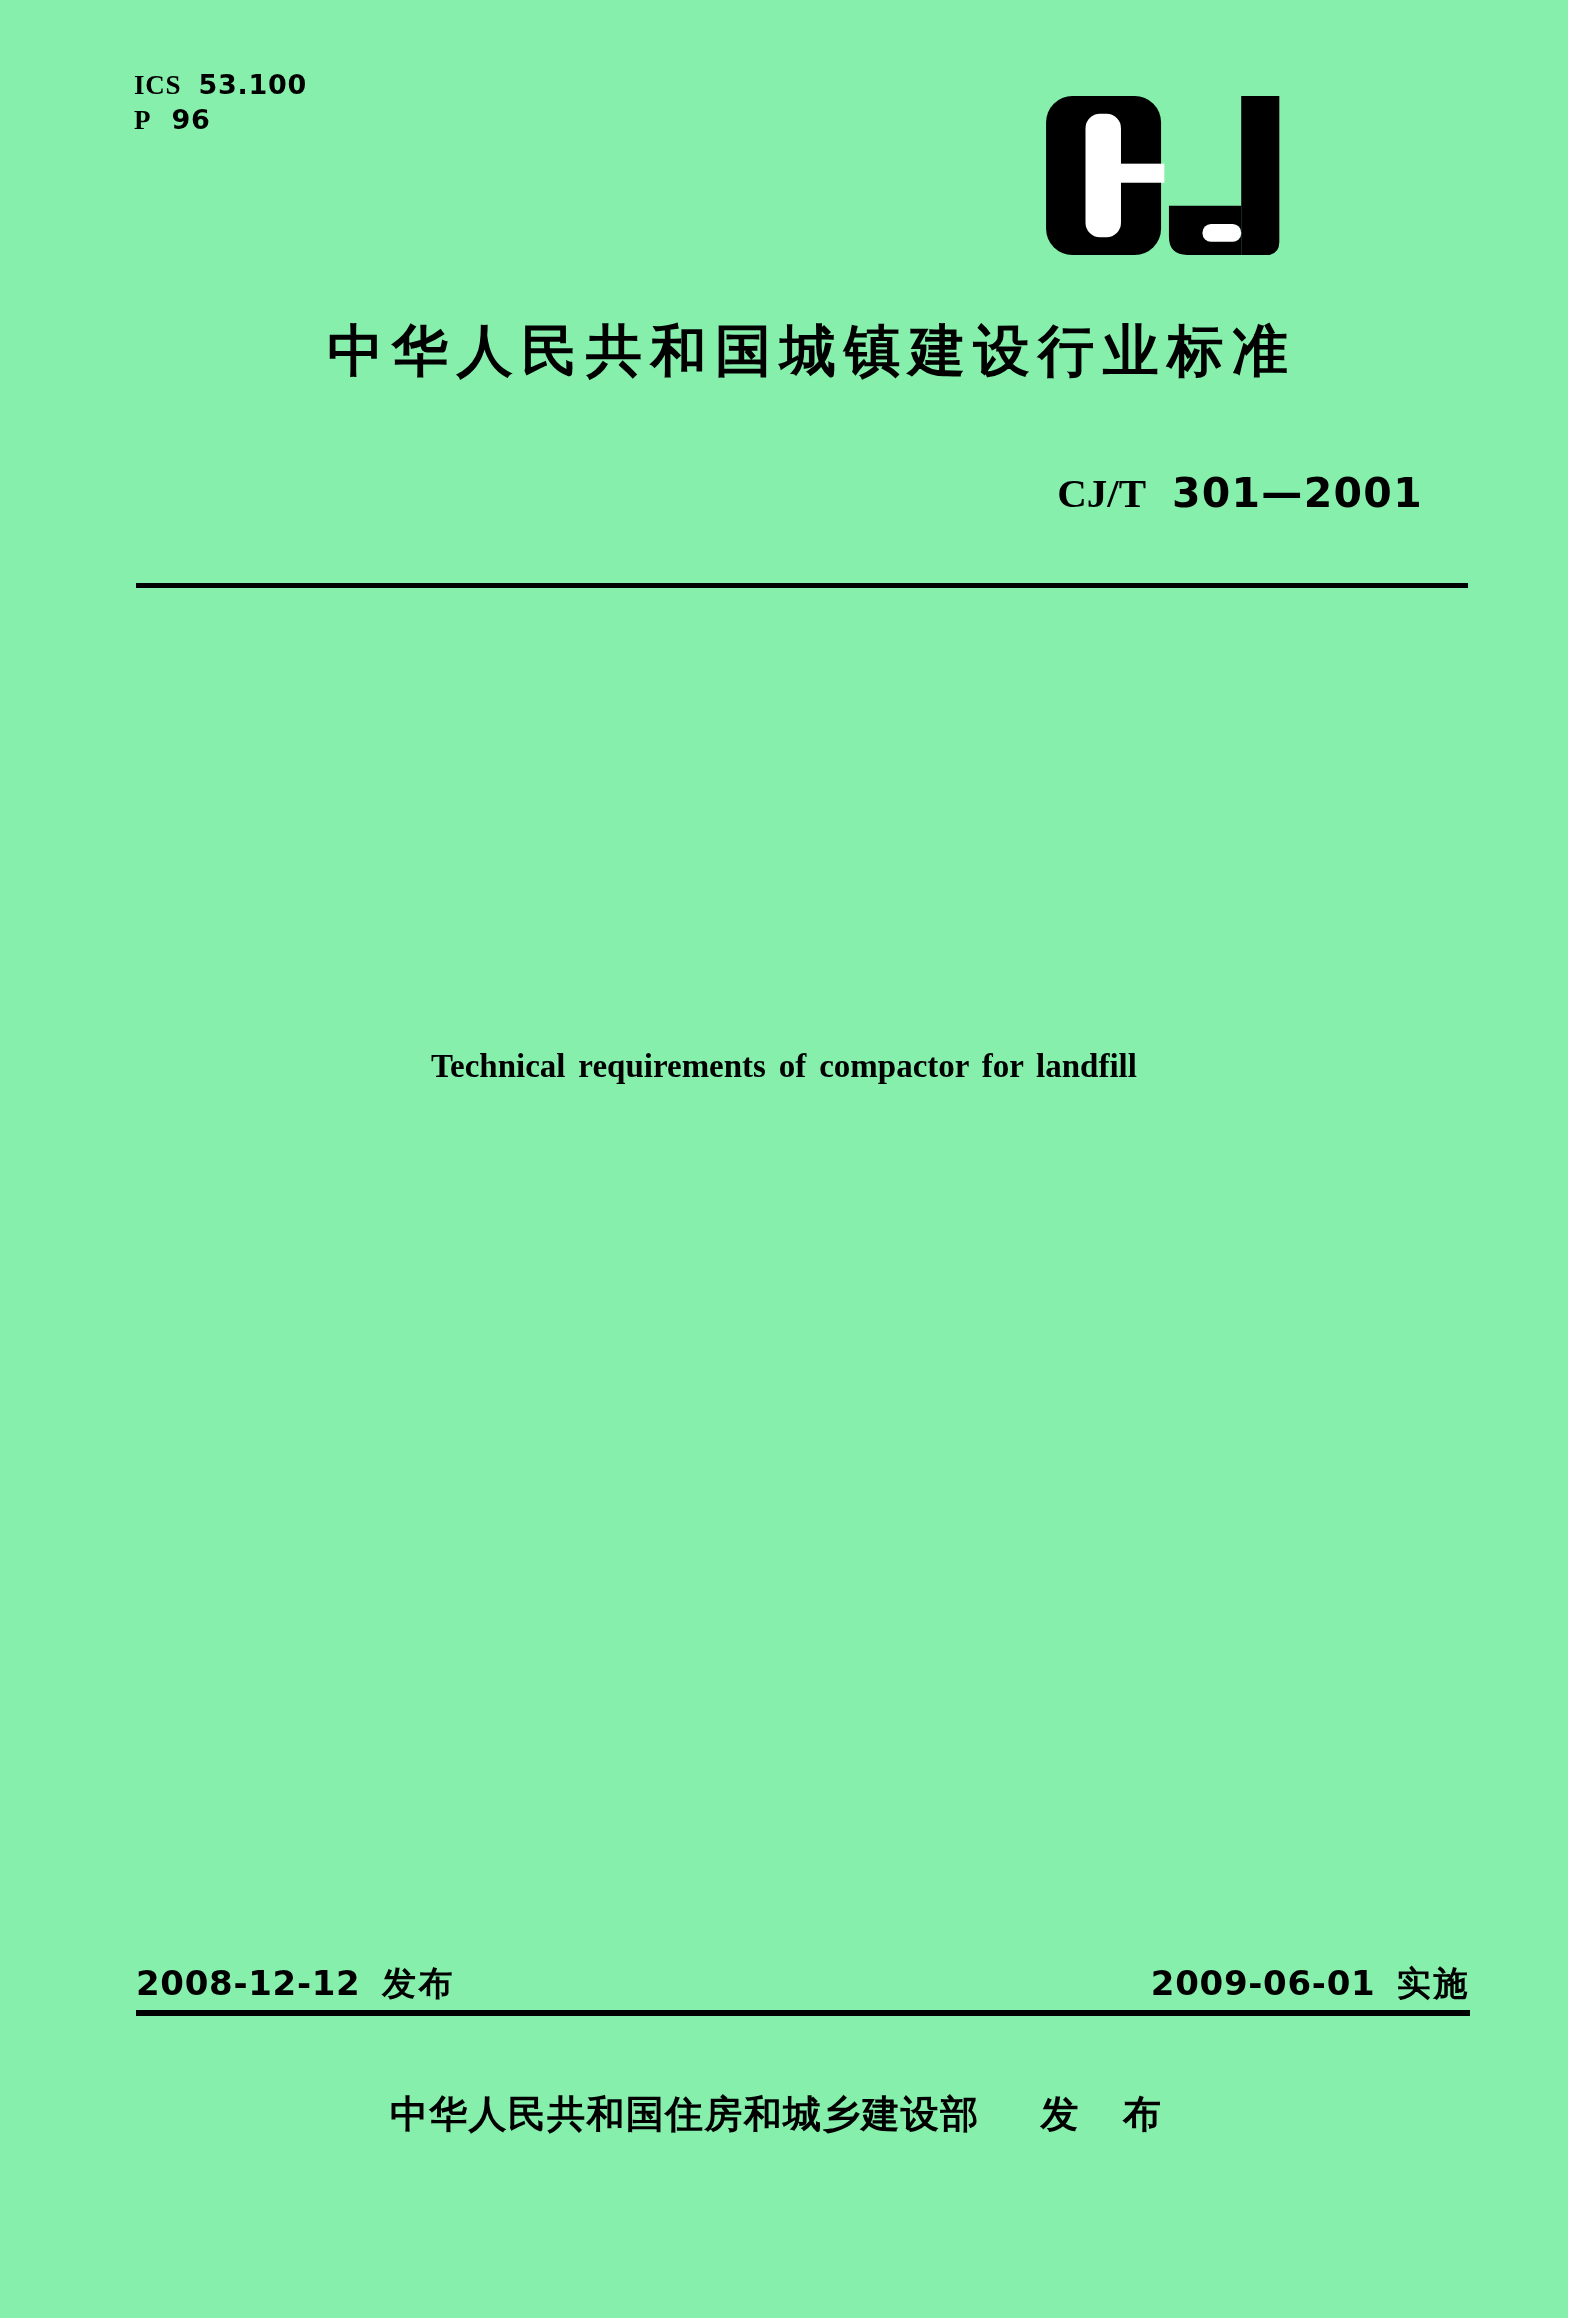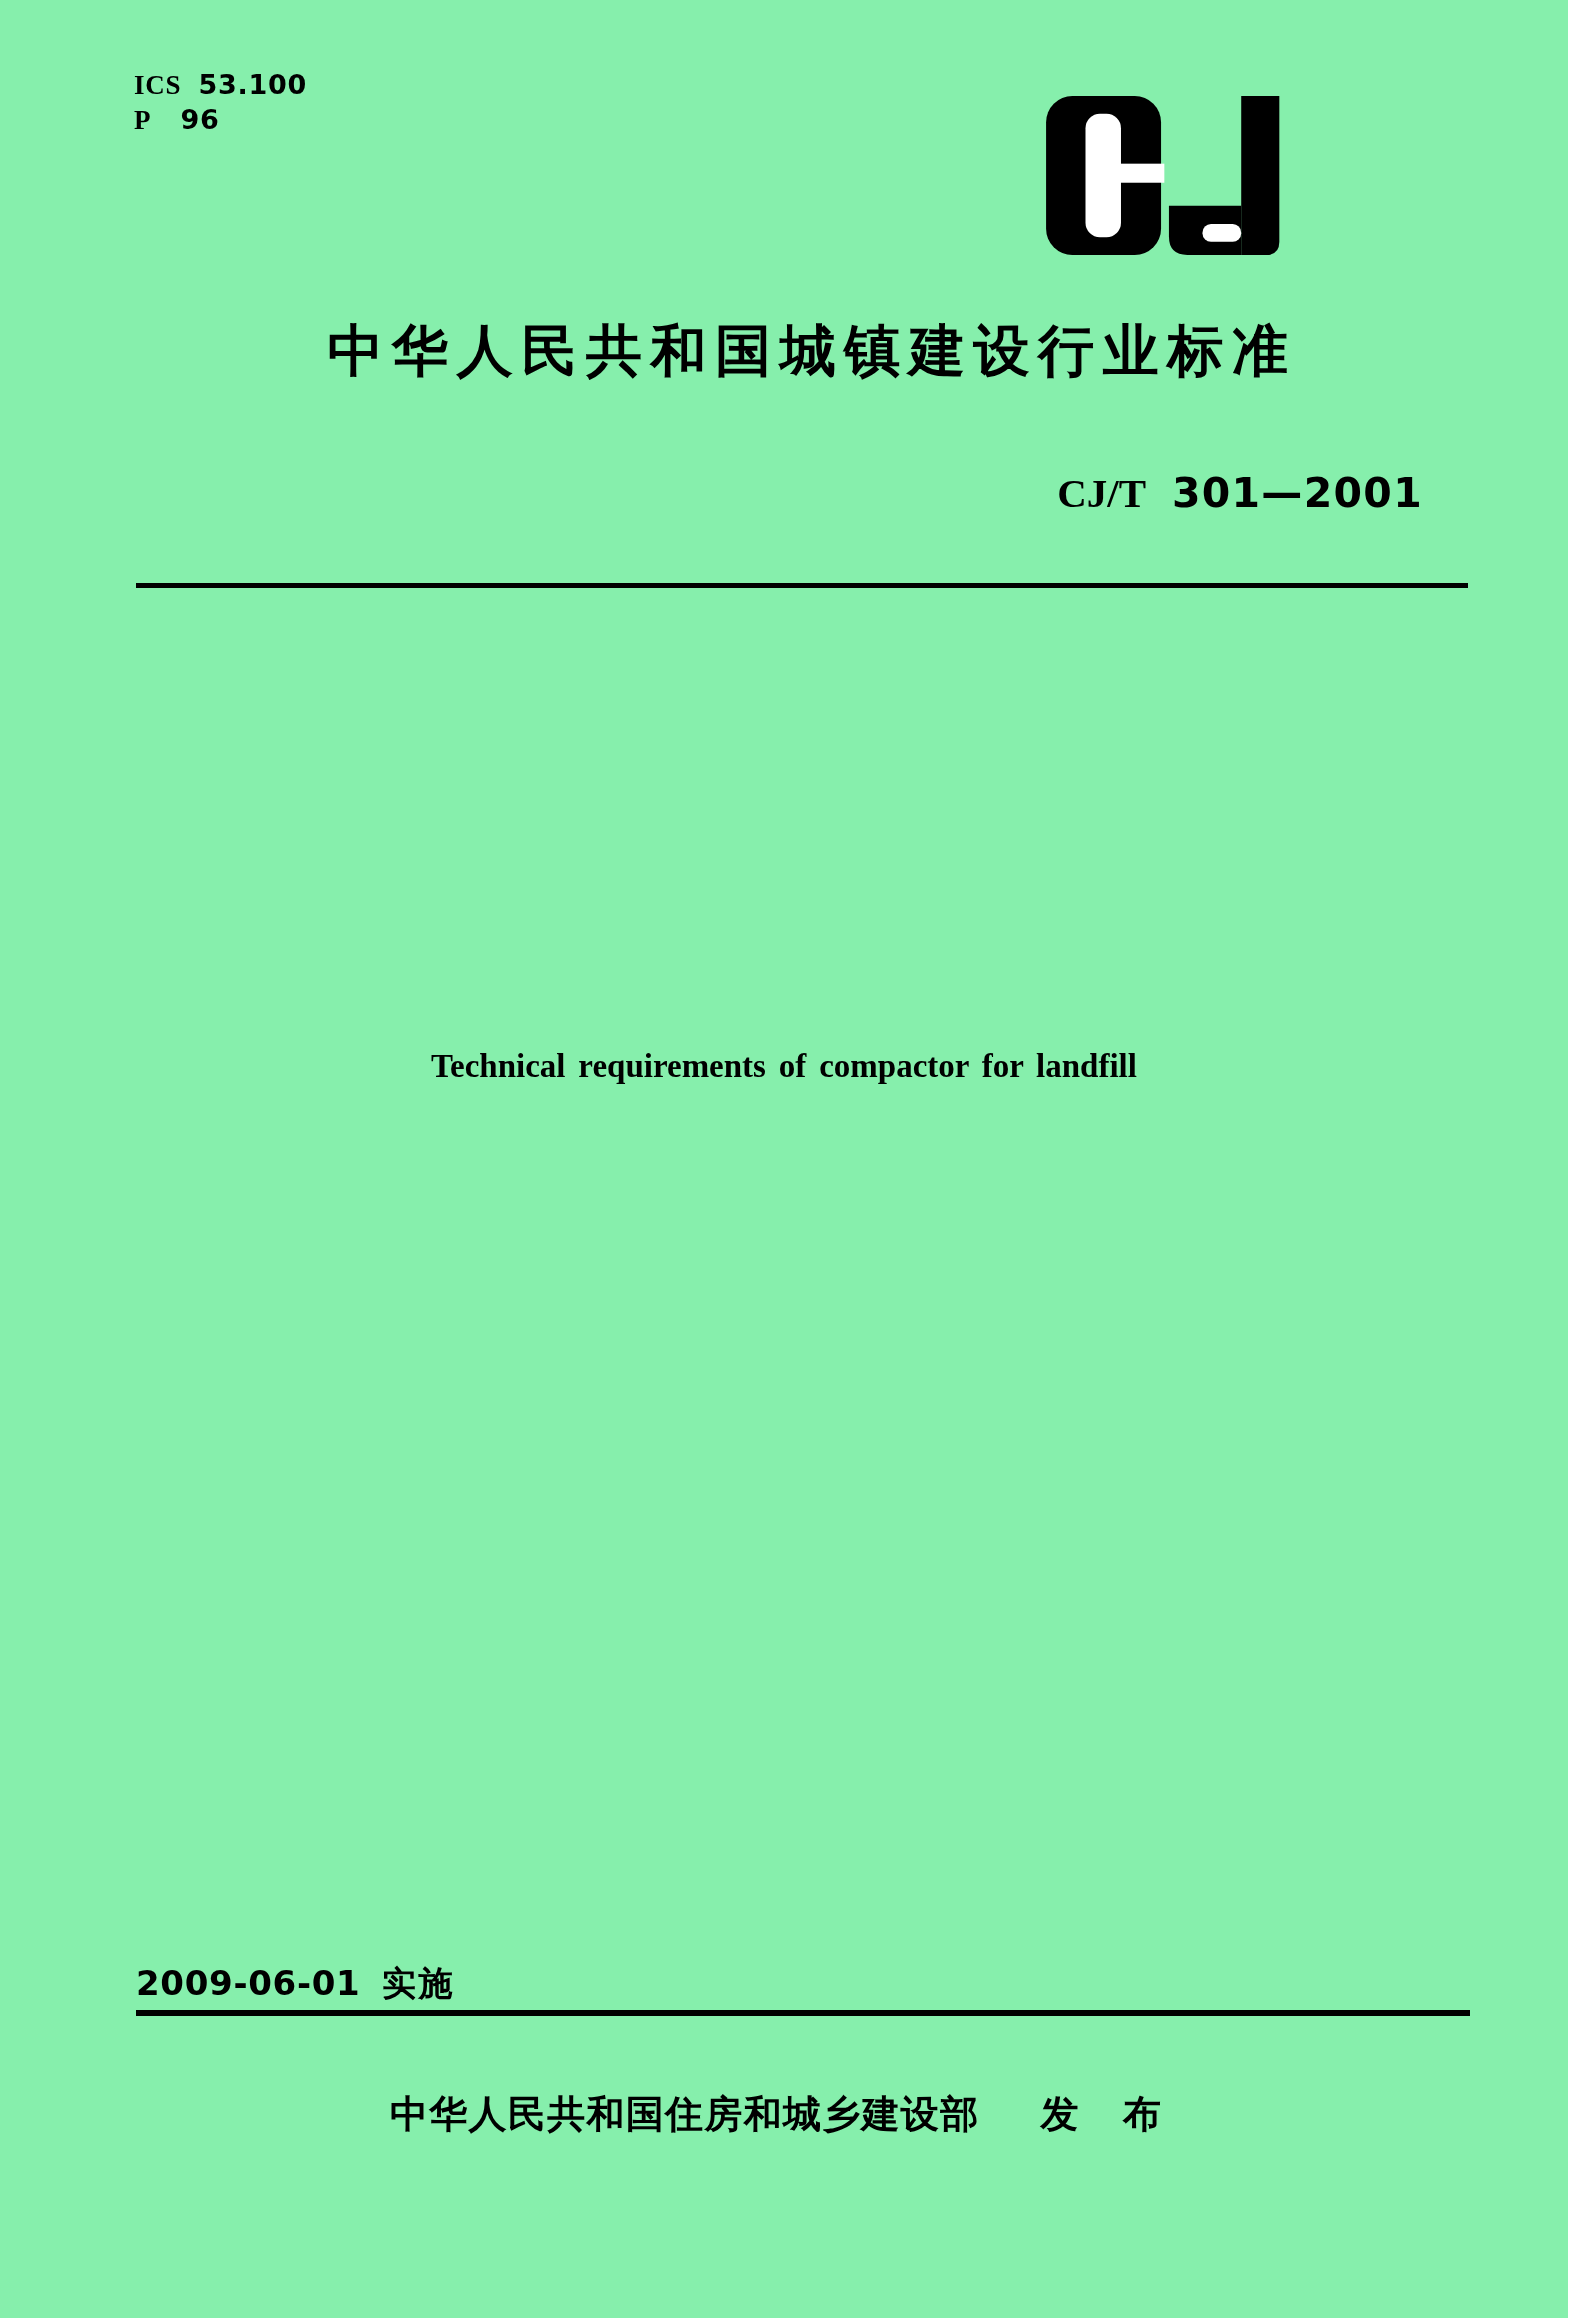--- a/index.html
+++ b/index.html
@@ -155,21 +155,21 @@
 
 <div class="page">
 
   <div class="ics-block">
     <div>
       <span class="serif">ICS</span>
       <span class="din num" style="margin-left:9.2px;">53.100</span>
     </div>
     <div>
       <span class="serif">P</span>
-      <span class="din num" style="margin-left:21px;">96</span>
+      <span class="din num" style="margin-left:12px;">96</span>
     </div>
   </div>
 
   <div class="logo" aria-label="CJ">
     <svg viewBox="0 0 362 242" xmlns="http://www.w3.org/2000/svg">
 
       <rect x="0" y="0" width="175" height="242" rx="40" fill="#000"></rect>
       <rect x="60" y="27" width="54" height="188" rx="22" fill="#fff"></rect>
       <rect x="96" y="103" width="84" height="29" fill="#fff"></rect>
 
@@ -186,20 +186,24 @@
     <span class="number" style="margin-left:14.5px;">301—2001</span>
   </div>
 
   <div class="rule-top"></div>
 
 
   <div class="title-en serif">Technical requirements of compactor for landfill</div>
 
   <div class="dates-row">
     <div>
+      <span class="date">2008-12-12</span>
+      <span class="label hei">发布</span>
+    </div>
+    <div>
       <span class="date">2009-06-01</span>
       <span class="label hei">实施</span>
     </div>
   </div>
 
   <div class="rule-bottom"></div>
 
   <div class="publisher-row hei">
     <span>中华人民共和国住房和城乡建设部</span>
     <span class="publish-label">发 布</span>

